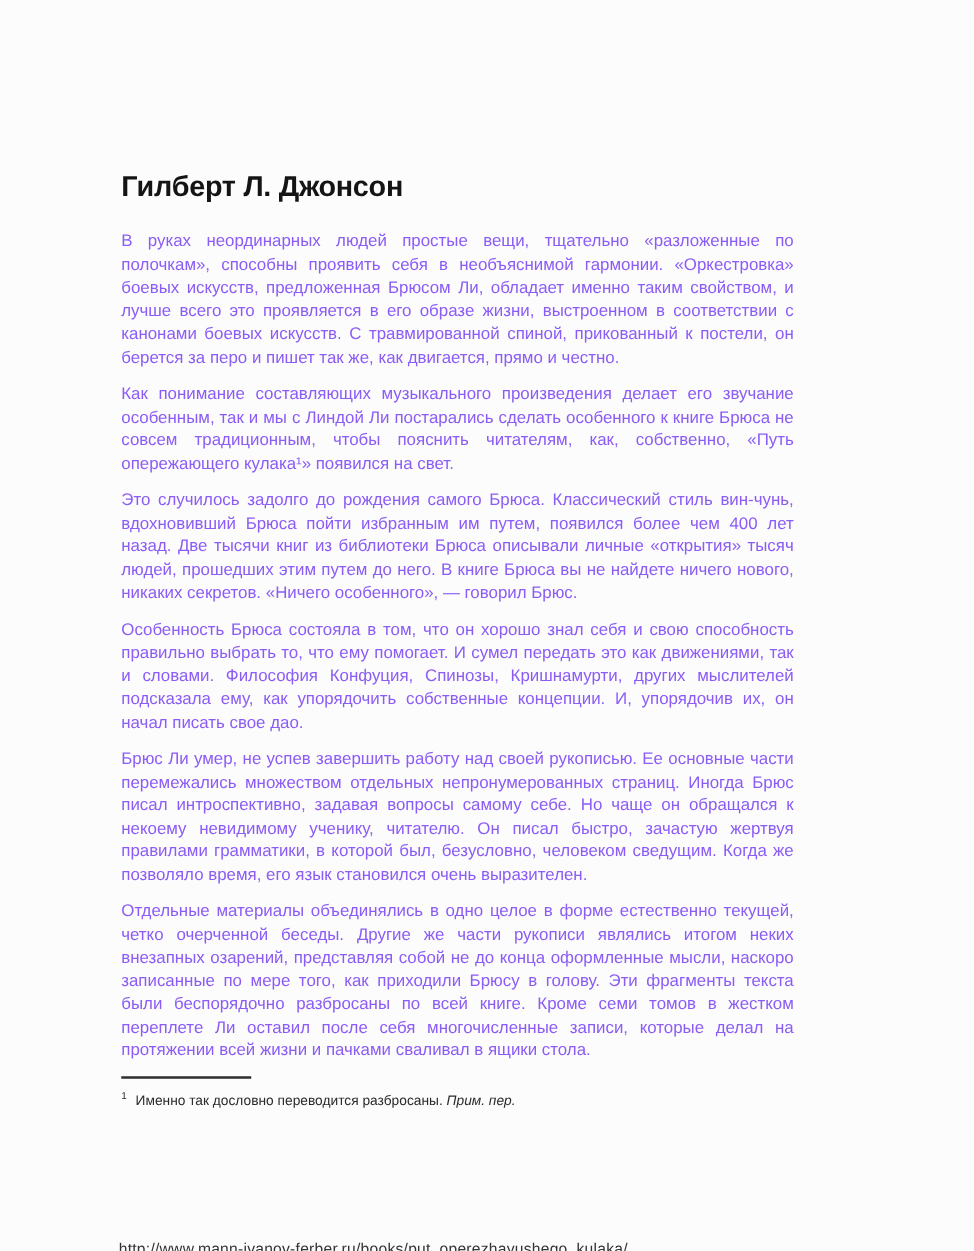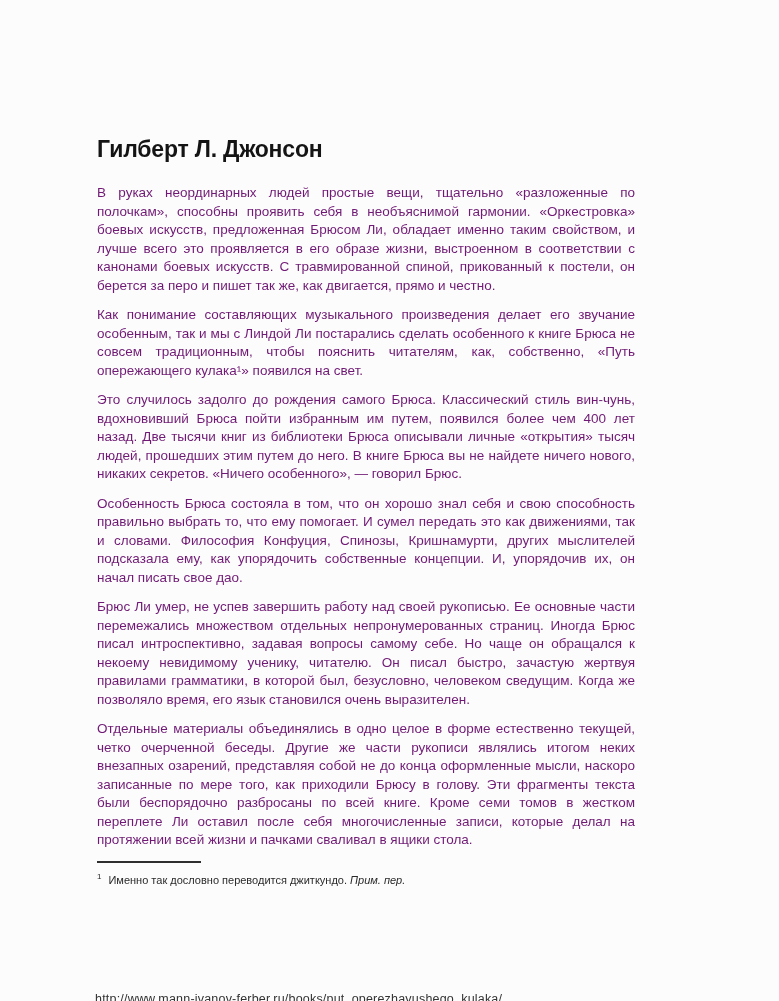--- a/index.html
+++ b/index.html
@@ -31,21 +31,21 @@
     letter-spacing: -0.2px;
     color: #141414;
     margin: 0 0 22px 0;
     line-height: 1.15;
   }
   .para {
     font-size: 13.5px;
     line-height: 18.5px;
     text-align: justify;
     margin: 0 0 11px 0;
-    color: #701a75;
+    color: #8b5cf6;
     hyphens: auto;
     -webkit-hyphens: auto;
   }
   .footnote-block {
     margin-top: 9px;
   }
   .footnote-rule {
     width: 104px;
     height: 2px;
     background: #2e2e2e;
@@ -92,20 +92,20 @@
     <p class="para">Это случилось задолго до рождения самого Брюса. Классический стиль вин-чунь, вдохновивший Брюса пойти избранным им путем, появился более чем 400 лет назад. Две тысячи книг из библиотеки Брюса описывали личные «открытия» тысяч людей, прошедших этим путем до него. В книге Брюса вы не найдете ничего нового, никаких секретов. «Ничего особенного», — говорил Брюс.</p>
 
     <p class="para">Особенность Брюса состояла в том, что он хорошо знал себя и свою способность правильно выбрать то, что ему помогает. И сумел передать это как движениями, так и словами. Философия Конфуция, Спинозы, Кришнамурти, других мыслителей подсказала ему, как упорядочить собственные концепции. И, упорядочив их, он начал писать свое дао.</p>
 
     <p class="para">Брюс Ли умер, не успев завершить работу над своей рукописью. Ее основные части перемежались множеством отдельных непронумерованных страниц. Иногда Брюс писал интроспективно, задавая вопросы самому себе. Но чаще он обращался к некоему невидимому ученику, читателю. Он писал быстро, зачастую жертвуя правилами грамматики, в которой был, безусловно, человеком сведущим. Когда же позволяло время, его язык становился очень выразителен.</p>
 
     <p class="para">Отдельные материалы объединялись в одно целое в форме естественно текущей, четко очерченной беседы. Другие же части рукописи являлись итогом неких внезапных озарений, представляя собой не до конца оформленные мысли, наскоро записанные по мере того, как приходили Брюсу в голову. Эти фрагменты текста были беспорядочно разбросаны по всей книге. Кроме семи томов в жестком переплете Ли оставил после себя многочисленные записи, которые делал на протяжении всей жизни и пачками сваливал в ящики стола.</p>
 
     <div class="footnote-block">
       <div class="footnote-rule"></div>
-      <p class="footnote"><sup>1</sup><span>Именно так дословно переводится джиткундо.</span> <em>Прим. пер.</em></p>
+      <p class="footnote"><sup>1</sup><span>Именно так дословно переводится разбросаны.</span> <em>Прим. пер.</em></p>
     </div>
 
   </div>
 
   <div class="page-url">http://www.mann-ivanov-ferber.ru/books/put_operezhayushego_kulaka/</div>
 
 </div>
 
 </body></html>

